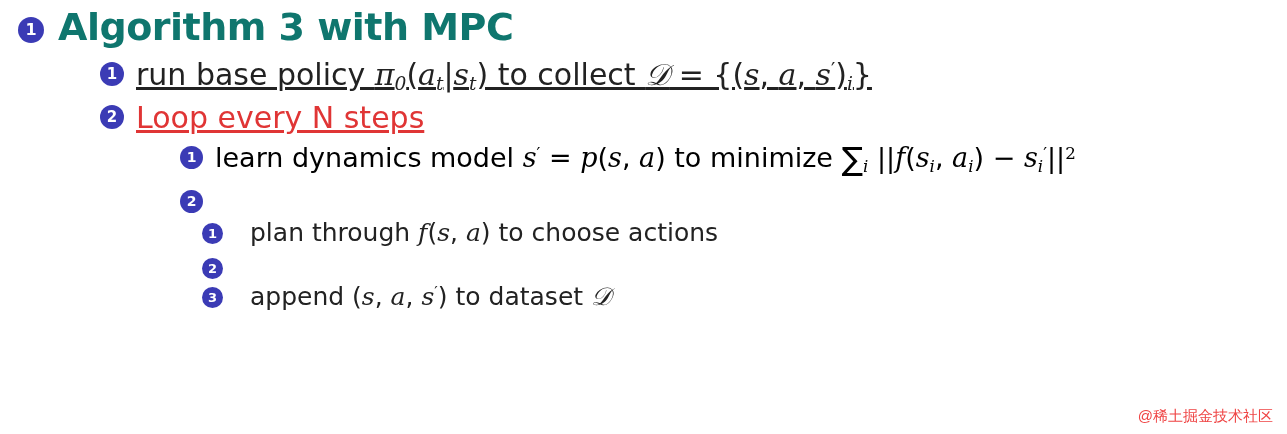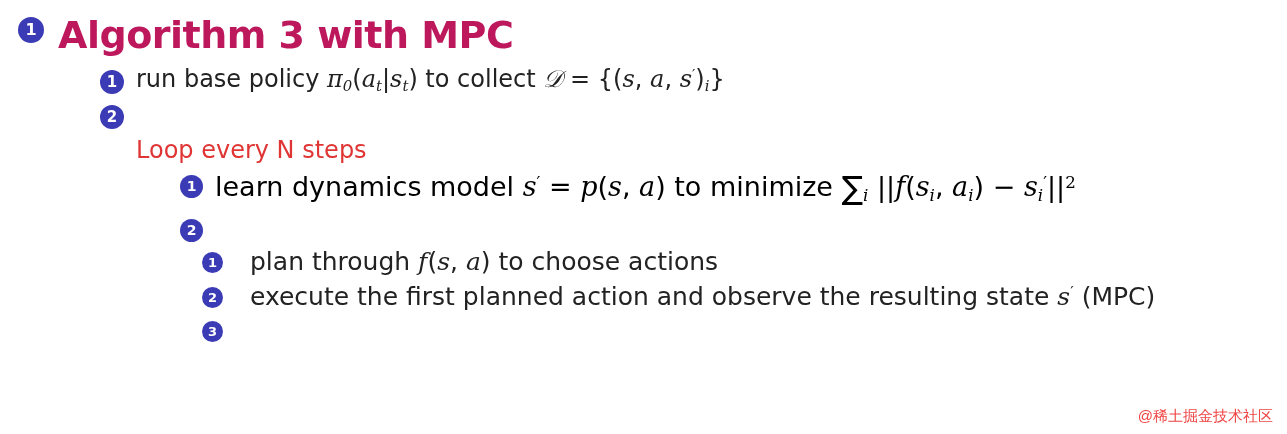--- a/index.html
+++ b/index.html
@@ -57,39 +57,39 @@
   .title-row {
     margin-left: 18px;
     margin-bottom: 8px;
   }
   .title-row .marker { margin-top: 9px; }
   .title-text {
     margin-left: 14px;
     font-size: 38px;
     font-weight: bold;
     letter-spacing: -0.5px;
-    color: #be185d;
+    color: #0f766e;
     font-family: "DejaVu Sans", sans-serif;
     line-height: 1.05;
-    margin-top: 8px;
   }
 
   
   .lvl2-row {
     margin-left: 100px;
     margin-bottom: 4px;
   }
   .lvl2-row .marker { margin-top: 6px; }
   .lvl2-text {
     margin-left: 12px;
-    font-size: 24px;
+    font-size: 30px;
     line-height: 1.25;
     color: #222222;
+    text-decoration: underline;
   }
-  .red { color: #e03535; margin-top: 36px; }
+  .red { color: #e03535; }
 
   
   .lvl3-row {
     margin-left: 180px;
     margin-bottom: 4px;
   }
   .lvl3-row .marker { margin-top: 6px; }
   .lvl3-text {
     margin-left: 12px;
     font-size: 27px;
@@ -171,21 +171,21 @@
     <span class="marker lvl3">2</span>
   </div>
 
   <div class="row lvl4-row">
     <span class="marker lvl4">1</span>
     <span class="lvl4-text">plan through <span class="mi">f</span>(<span class="mi">s</span>, <span class="mi">a</span>) to choose actions</span>
   </div>
 
   <div class="row lvl4-row">
     <span class="marker lvl4">2</span>
-    <span class="lvl4-text">execute the first planned action and observe the resulting state <span class="mi">s</span><sup>′</sup> (MPC)</span>
   </div>
 
   <div class="row lvl4-row">
     <span class="marker lvl4">3</span>
+    <span class="lvl4-text">append (<span class="mi">s</span>, <span class="mi">a</span>, <span class="mi">s</span><sup>′</sup>) to dataset <span class="cal">𝒟</span></span>
   </div>
 
   <div class="watermark">@稀土掘金技术社区</div>
 </div>
 
 </body></html>

